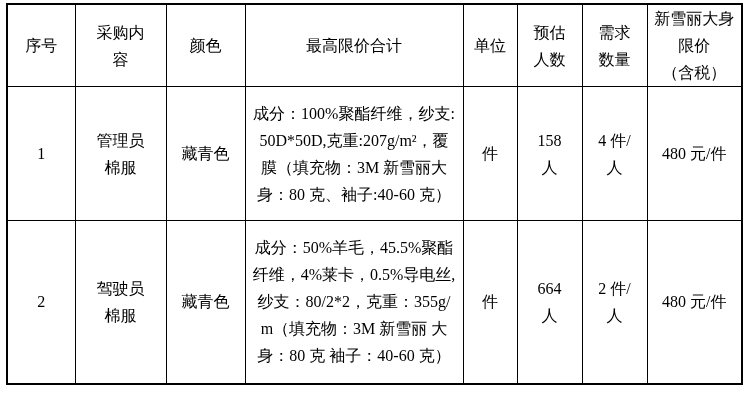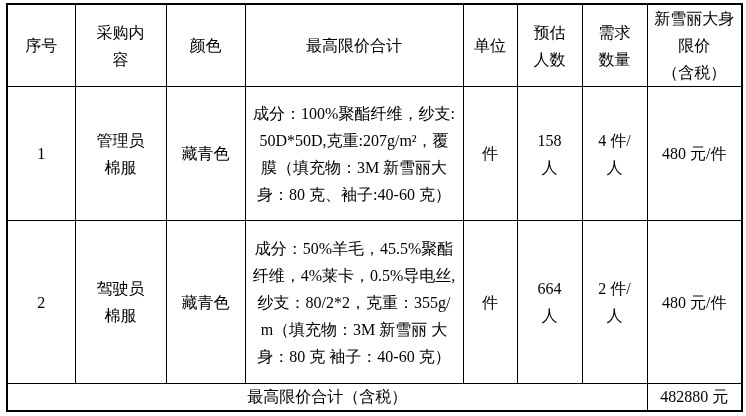--- a/index.html
+++ b/index.html
@@ -94,19 +94,15 @@
         <td class="c">藏青色</td>
         <td class="fabric">成分：50%羊毛，45.5%聚酯纤维，4%莱卡，0.5%导电丝,纱支：80/2*2，克重：355g/m（填充物：3M 新雪丽 大身：80 克 袖子：40-60 克）</td>
         <td class="c">件</td>
         <td class="c">664
 人</td>
         <td class="c">2 件/
 人</td>
         <td class="c">480 元/件</td>
       </tr>
 
-      <tr class="r-foot">
-        <td class="c" colspan="7">最高限价合计（含税）</td>
-        <td class="c">482880 元</td>
-      </tr>
     </tbody>
   </table>
 </div>
 
 </body></html>

